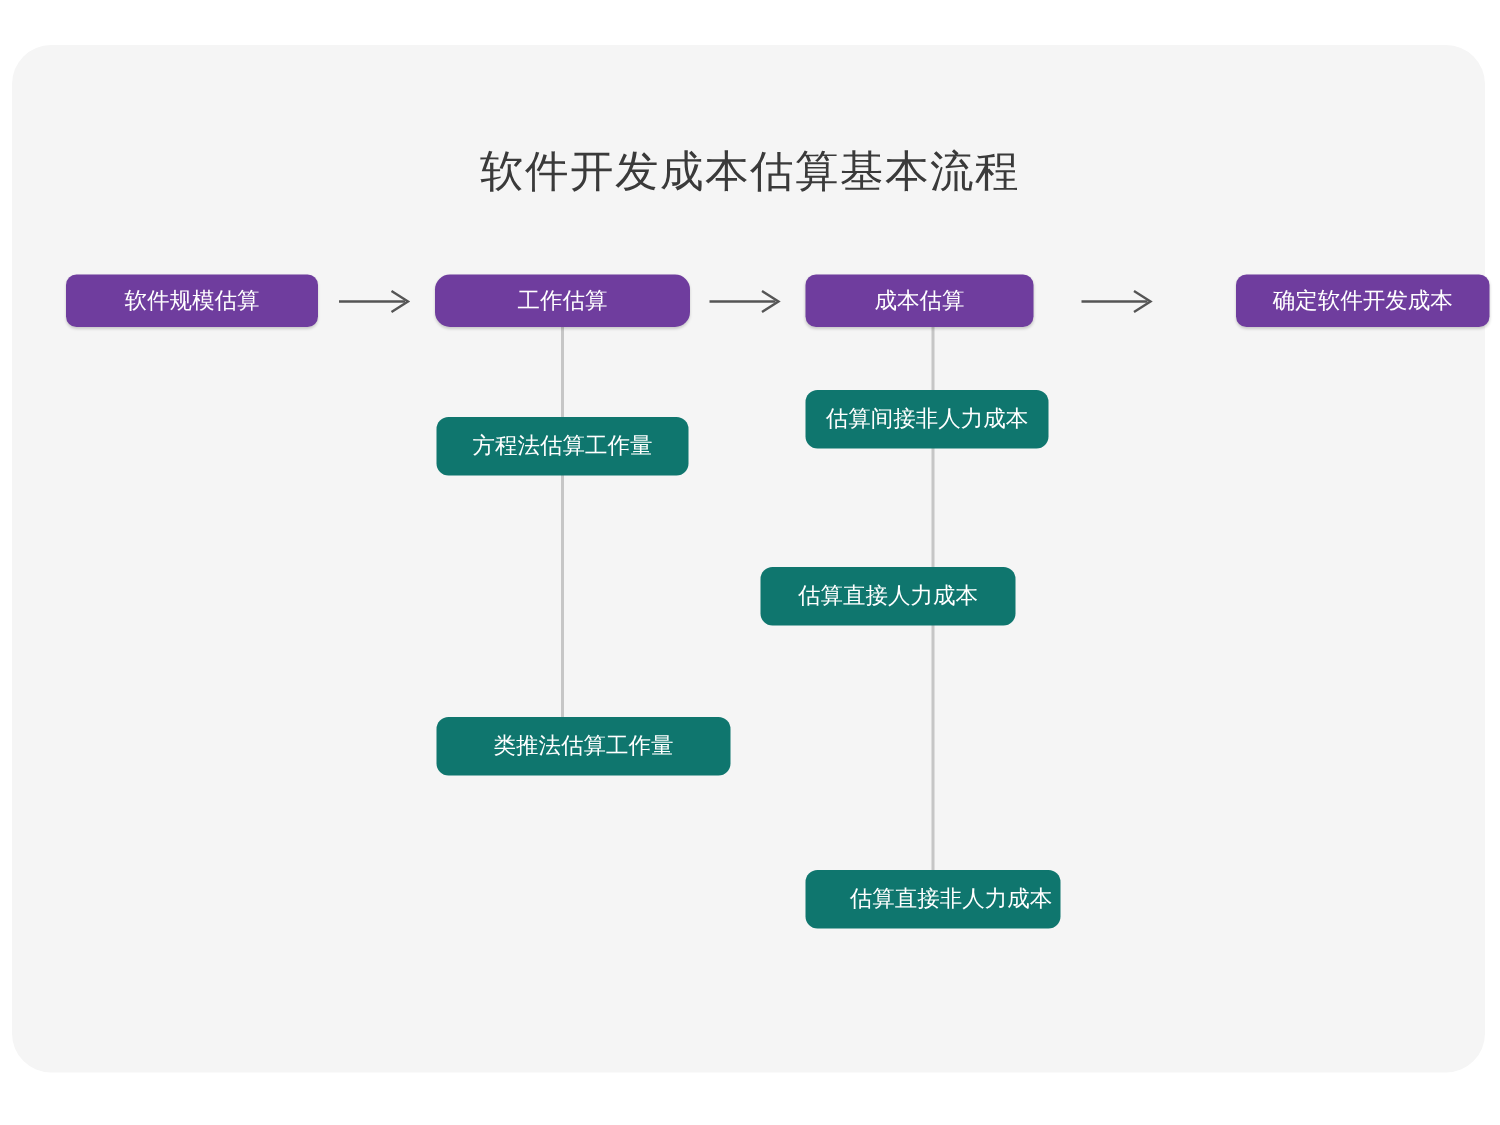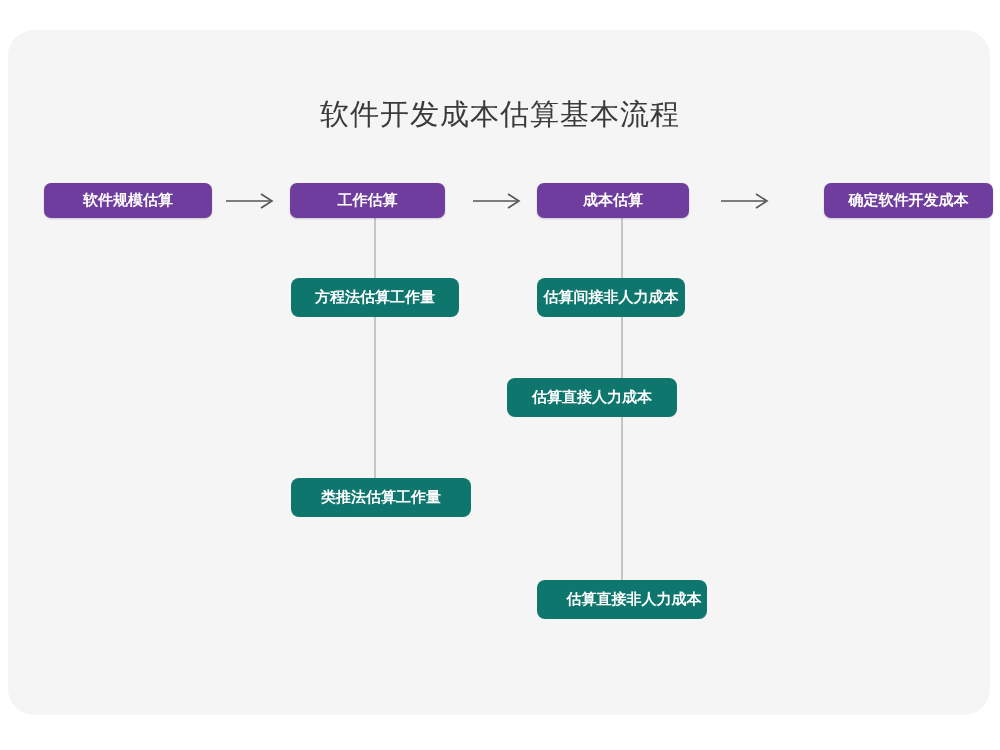--- a/index.html
+++ b/index.html
@@ -59,48 +59,47 @@
 
   
   .node {
     position: absolute;
     box-sizing: border-box;
     display: flex;
     align-items: center;
     justify-content: center;
     border-radius: 7px;
     white-space: nowrap;
-    font-weight: bold;
   }
   .node.primary {
     background: #6f3d9e;
     color: #ffffff;
     font-size: 15px;
     height: 35px;
     box-shadow: 0 1px 2px rgba(0,0,0,0.18);
   }
   .node.sub {
     background: #0f766e;
     color: #ffffff;
     font-size: 15px;
     height: 39px;
     border-radius: 8px;
   }
 
   
   #node-p0 { left: 44px;  top: 183px; width: 168px; }
-  #node-p1 { left: 290px; top: 183px; width: 155px; }
+  #node-p1 { left: 290px; top: 183px; width: 170px; border-radius: 10px; }
   #node-p2 { left: 537px; top: 183px; width: 152px; }
   #node-p3 { left: 824px; top: 183px; width: 169px; }
 
   #node-c1-0 { left: 291px; top: 278px; width: 168px; }
   #node-c1-1 { left: 291px; top: 378px; width: 168px; }
-  #node-c1-2 { left: 291px; top: 478px; width: 180px; }
+  #node-c1-2 { left: 291px; top: 478px; width: 196px; }
 
-  #node-c2-0 { left: 537px; top: 278px; width: 148px; }
+  #node-c2-0 { left: 537px; top: 260px; width: 162px; }
   #node-c2-1 { left: 507px; top: 378px; width: 170px; }
   #node-c2-2 { left: 537px; top: 478px; width: 170px; }
   #node-c2-3 { left: 537px; top: 580px; width: 170px; padding-left: 24px; }
 
   #vline-c1 { left: 374px; top: 218px; height: 262px; }
   #vline-c2 { left: 621px; top: 218px; height: 364px; }
 
   #arrow-0 { left: 225px; top: 191px; }
   #arrow-1 { left: 472px; top: 191px; }
   #arrow-2 { left: 720px; top: 191px; }

